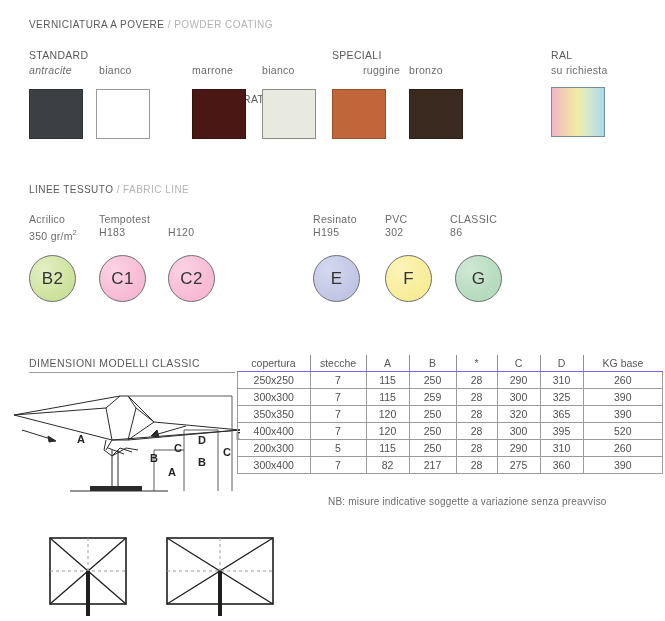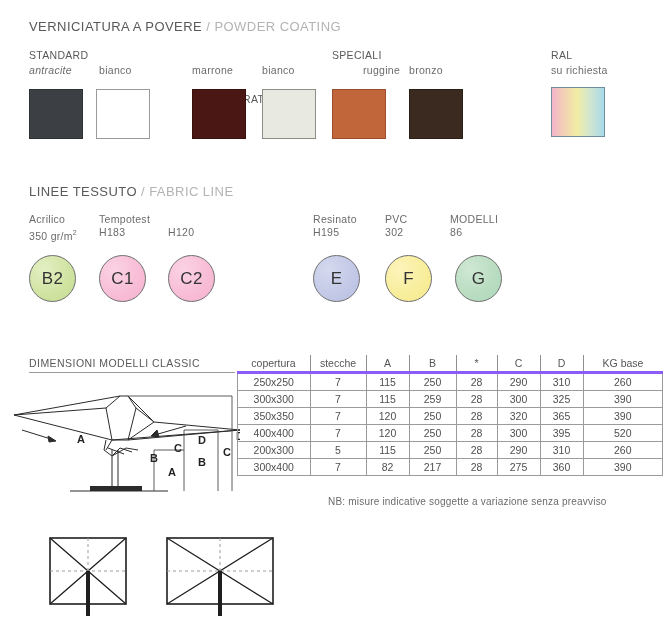--- a/index.html
+++ b/index.html
@@ -5,21 +5,21 @@
   html,body{margin:0;padding:0;background:#ffffff;}
   body{
     width:665px;height:621px;position:relative;overflow:hidden;
     font-family:"Liberation Sans", sans-serif;
     color:#4a4a4a;
     -webkit-font-smoothing:antialiased;
   }
   .abs{position:absolute;}
 
   
-  .sec-head{font-size:13px;letter-spacing:.45px;color:#595959;white-space:nowrap;}
+  .sec-head{font-size:10px;letter-spacing:.45px;color:#595959;white-space:nowrap;}
   .sec-head .light{color:#b3b3b3;}
 
   
   .grp-title{font-size:10.5px;letter-spacing:.3px;color:#595959;white-space:nowrap;text-align:center;}
   .col-name{font-size:10.5px;letter-spacing:.3px;color:#6b6b6b;white-space:nowrap;}
   .swatch{width:54px;height:50px;box-sizing:border-box;}
   .sw-antracite{background:#3c4044;border:1px solid #2e3236;}
   .sw-bianco{background:#ffffff;border:1.5px solid #9a9a9a;}
   .sw-marrone{background:#4b1715;border:1px solid #3a100f;}
   .sw-str-bianco{background:#e8e9e0;border:1.5px solid #8d8d85;}
@@ -46,21 +46,21 @@
 
   
   .dim-title{font-size:10.5px;letter-spacing:.45px;color:#595959;white-space:nowrap;}
   .dim-rule{height:1px;background:#9b9b9b;}
 
   table.dims{border-collapse:collapse;font-size:10.5px;color:#4f4f4f;}
   table.dims td,table.dims th{
     font-weight:normal;text-align:center;padding:0;
     height:16px;line-height:16px;white-space:nowrap;
   }
-  table.dims th{border-bottom:3px solid #8b5cf6;color:#555;}
+  table.dims th{border-bottom:1px solid #8b5cf6;color:#555;}
   table.dims tbody td{border:1px solid #9b9b9b;border-top:none;}
   table.dims tbody tr:first-child td{border-top:1px solid #9b9b9b;}
   table.dims thead th.tick{border-left:1px solid #8e8e8e;}
   .nb{font-size:10px;color:#6b6b6b;white-space:nowrap;letter-spacing:.2px;}
   .dim-letter{font-size:11px;font-weight:bold;color:#222;}
 </style>
 </head>
 <body>
 
 <div class="abs sec-head" style="left:29px;top:19px;">
@@ -110,21 +110,21 @@
 </div>
 <div class="abs fab-label" style="left:313px;top:213px;">
   <div>Resinato</div>
   <div>H195</div>
 </div>
 <div class="abs fab-label" style="left:385px;top:213px;">
   <div>PVC</div>
   <div>302</div>
 </div>
 <div class="abs fab-label" style="left:450px;top:213px;">
-  <div>MODELLI</div>
+  <div>CLASSIC</div>
   <div>86</div>
 </div>
 
 <div class="abs circle c-b2" style="left:29px;top:255px;">
     <span>B2</span>
   </div>
 <div class="abs circle c-c1" style="left:99px;top:255px;">
     <span>C1</span>
   </div>
 <div class="abs circle c-c2" style="left:168px;top:255px;">

